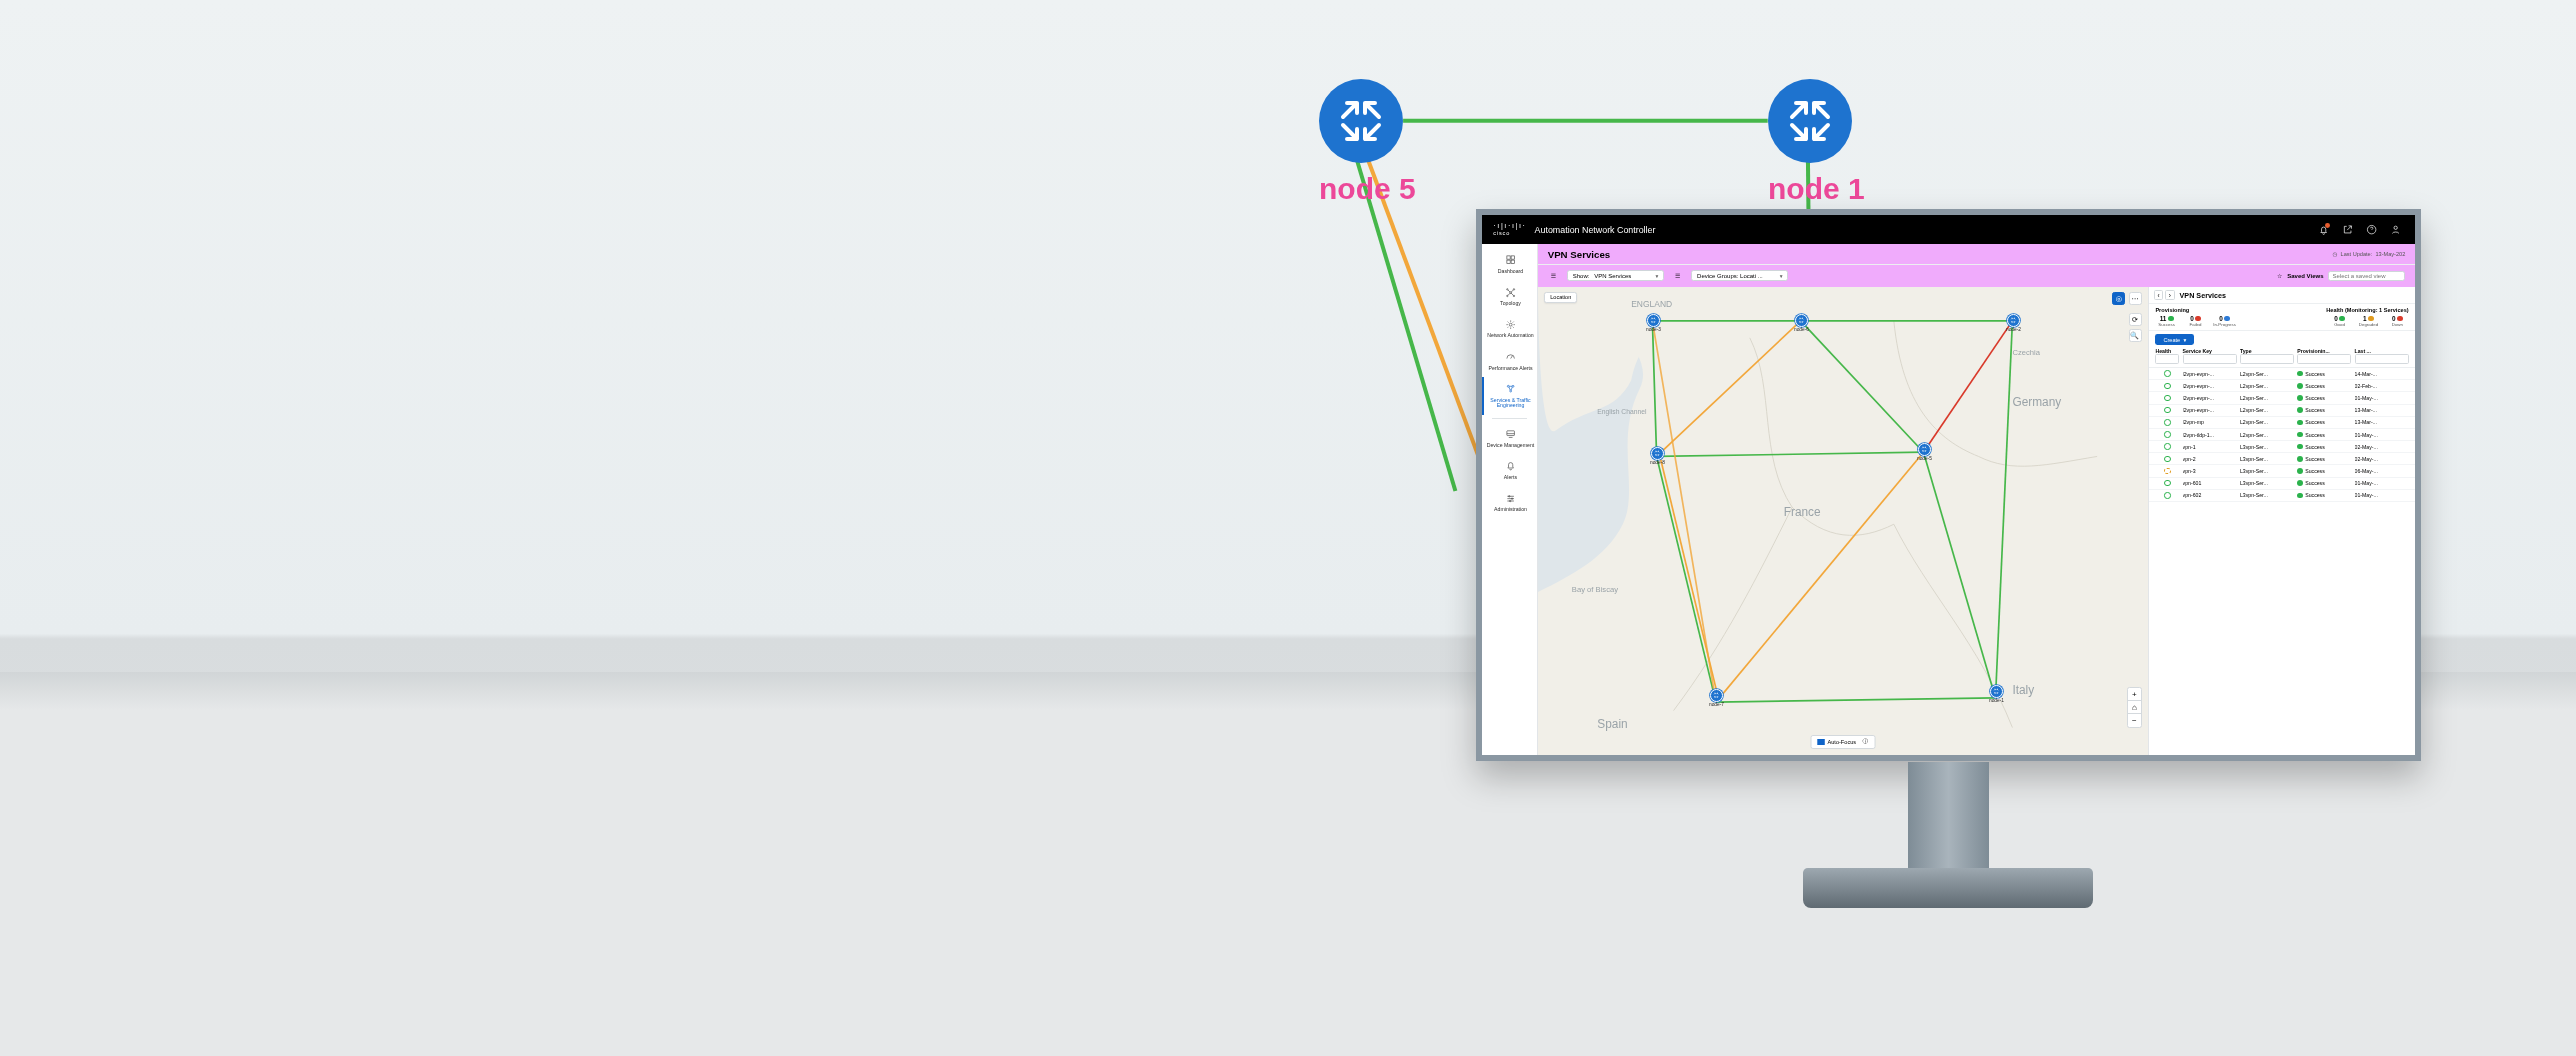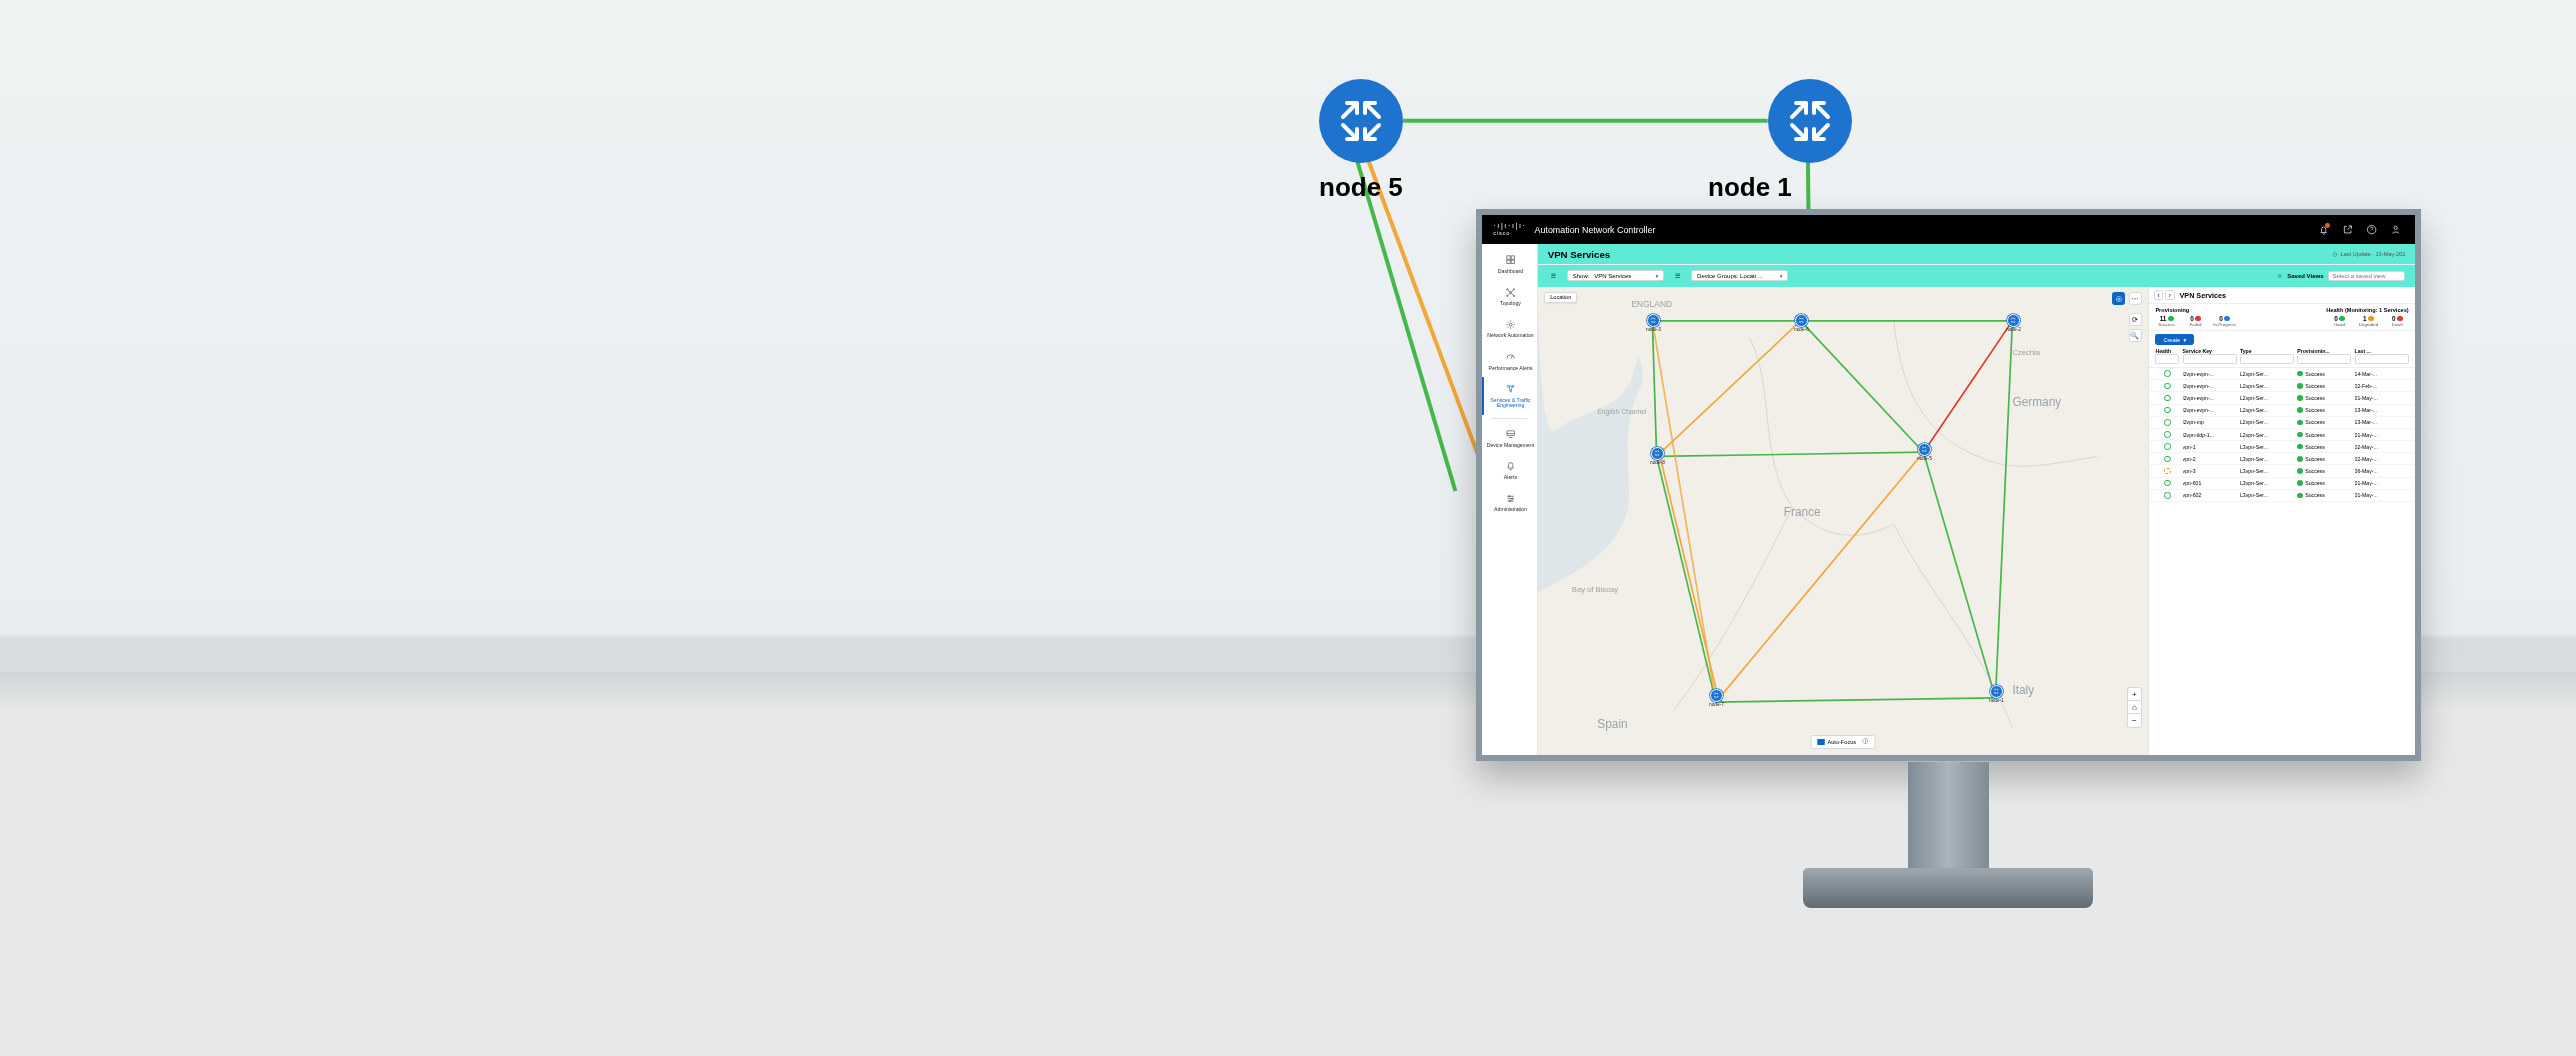--- a/index.html
+++ b/index.html
@@ -16,21 +16,21 @@
   }
 
   
   .net-icon {
     position:absolute; width:84px; height:84px; border-radius:42px;
     background:#1e73cf; display:flex; align-items:center; justify-content:center;
   }
   .net-icon svg { width:48px; height:48px; }
   #node5 { left:1319px; top:79px; }   
   #node1 { left:1768px; top:79px; }
-  .net-label { position:absolute; font-size:26px; font-weight:600; color:#000000; }
+  .net-label { position:absolute; font-size:30px; font-weight:600; color:#ec4899; }
 
   
   #overlay-links { position:absolute; left:0; top:0; width:2576px; height:1056px; pointer-events:none; }
 
   
   .monitor {
     position:absolute; left:1476px; top:209px; width:945px; height:552px;
     border:6.4px solid #8a97a2; background:#fff; box-shadow:0 16px 32px rgba(0,0,0,.25);
   }
   .monitor-stand-neck {
@@ -60,21 +60,21 @@
     display:flex; flex-direction:column; align-items:center; padding-top:4.8px;
   }
   .rail .item { width:56px; padding:4.8px 1.6px 6.4px; text-align:center; font-size:5.2px; color:#2b2b2b; line-height:5.6px; border-left:2.4px solid transparent;}
   .rail .item.active{border-left-color:#0f64c8; color:#0f64c8;}
   .rail .item .ic{width:13px;height:13px;margin:0 auto 2.4px;display:flex;align-items:center;justify-content:center;}
   .rail .item .ic svg{width:11.3px;height:11.3px;fill:none;stroke:#444;stroke-width:1.4;}
   .rail .item.active .ic svg{stroke:#0f64c8;}
   .rail hr{width:35px;border:none;border-top:0.8px solid #dfe3e6;margin:3.2px 0;}
 
   
-  .content { position:absolute; left:56px; right:0; top:29px; bottom:0; background:#5eead4;}
+  .content { position:absolute; left:56px; right:0; top:29px; bottom:0; background:#f0abfc;}
   .page-header { display:flex; align-items:center; height:21px; padding:0 9.7px; border-bottom:0.8px solid #eceff1;}
   .page-header h1{font-size:9.7px; font-weight:700;}
   .page-header .spacer{flex:1;}
   .page-header .lu{font-size:5.6px;color:#555;display:flex;align-items:center;gap:3.2px;}
 
   .toolbar { display:flex; align-items:center; gap:8px; height:22.5px; padding:0 9.7px; border-bottom:0.8px solid #eceff1; font-size:6px;}
   .toolbar .sel{border:0.8px solid #cfd5da;border-radius:2.4px;padding:1.6px 4.8px;display:flex;align-items:center;gap:4.8px;background:#fff;min-width:97px;}
   .toolbar .sel .chev{margin-left:auto;}
   .toolbar .ico{width:11.3px;height:11.3px;display:flex;align-items:center;justify-content:center;}
   .toolbar .saved{display:flex;align-items:center;gap:4.8px;}
@@ -167,21 +167,21 @@
 <div class="net-icon" id="node1">
   <svg viewBox="0 0 24 24">
       <g stroke="#fff" stroke-width="2" fill="none" stroke-linecap="round">
     <path d="M3 10 L10 3 M10 3 H5 M10 3 V8"></path>
     <path d="M21 14 L14 21 M14 21 H19 M14 21 V16"></path>
     <path d="M3 14 L10 21 M10 21 H5 M10 21 V16"></path>
     <path d="M21 10 L14 3 M14 3 H19 M14 3 V8"></path>
   </g>
     </svg>
 </div>
-<div class="net-label" style="left:1708px;top:172px">node 1</div>
+<div class="net-label" style="left:1768px;top:172px">node 1</div>
 
 <div class="monitor">
   <div class="screen">
 
     <div class="appbar">
       <div class="brand-logo">
         <div style="letter-spacing:1.6px;">·ı|ı·ı|ı·</div>
         <div style="font-size:5.6px;">cisco</div>
       </div>
       <div style="font-size:8.9px;">Automation Network Controller</div>

